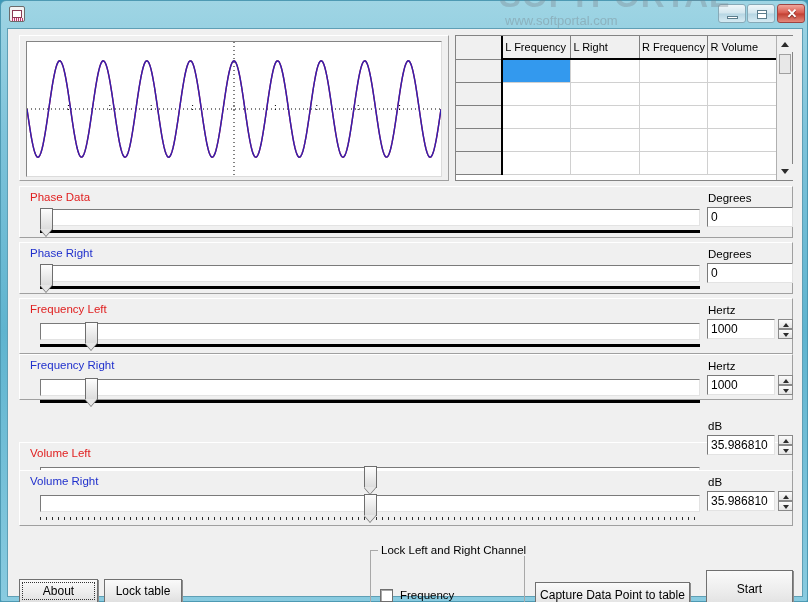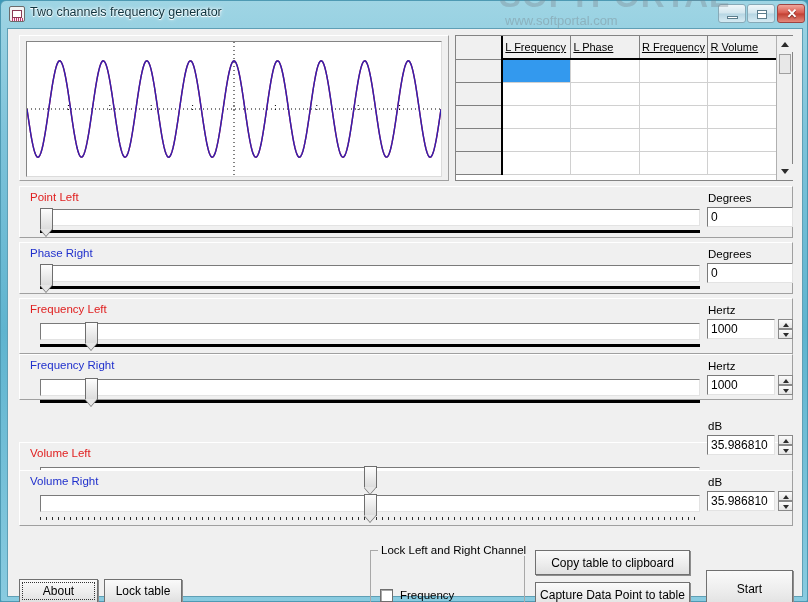--- a/index.html
+++ b/index.html
@@ -115,21 +115,21 @@
   #grid-wrap{
     position:absolute;left:447px;top:6px;width:338px;height:146px;
     box-sizing:border-box;background:#ffffff;
     border:1px solid #848484;
   }
   #grid{
     position:absolute;left:0;top:0;width:321px;height:144px;
     overflow:hidden;background:#ffffff;
     font-size:11px;color:#000;
   }
-  #grid table{border-collapse:collapse;table-layout:fixed;width:321px;text-decoration:underline;}
+  #grid table{border-collapse:collapse;table-layout:fixed;width:321px;}
   #grid th,#grid td{
     height:23px;padding:0 2px;box-sizing:border-box;
     font-weight:normal;font-size:11px;text-align:left;
     border-right:1px solid #d0d0d0;border-bottom:1px solid #d0d0d0;
     overflow:hidden;white-space:nowrap;
   }
   #grid thead th{
     background:#f0f0f0;border-bottom:2px solid #000000;border-right:1px solid #808080;
   }
   #grid .rowhdr{
@@ -268,21 +268,20 @@
 </head>
 <body>
 
 <div id="window">
 
   <div id="titlebar">
     <div id="title-icon">
       <div class="scr"></div>
         <div class="dots"></div>
     </div>
-    <div id="title-text">Two channels frequency generator</div>
 
     <div class="wbtn" id="btn-min">
       <div class="glyph-min"></div>
     </div>
     <div class="wbtn" id="btn-max">
       <div class="glyph-max"></div>
     </div>
     <div class="wbtn" id="btn-close">
       <div class="glyph-close">✕</div>
     </div>
@@ -312,21 +311,21 @@
       </div>
     </div>
 
     <div id="grid-wrap">
       <div id="grid">
         <table>
           <thead>
             <tr>
               <th class="col-hdr rowhdr"></th>
               <th class="col-data">L Frequency</th>
-              <th class="col-data">L Phase</th>
+              <th class="col-data">L Right</th>
               <th class="col-data">R Frequency</th>
               <th class="col-data">R Volume</th>
             </tr>
           </thead>
           <tbody id="grid-body">
               <tr>
                 <td class="col-hdr rowhdr"></td>
                 <td class="col-data sel"></td>
                 <td class="col-data"></td>
                 <td class="col-data"></td>
@@ -369,21 +368,21 @@
           </div>
         <div id="sb-thumb"></div>
         <div class="sb-arrow down">
             <i></i>
           </div>
       </div>
     </div>
 
     <div id="slider-host">
         <div class="grp" style="top: 157px; height: 52px;">
-          <div class="grp-label" style="color: rgb(224, 32, 32);">Point Left</div>
+          <div class="grp-label" style="color: rgb(224, 32, 32);">Phase Data</div>
           <div class="track" style="left: 20px; top: 22px; width: 660px; height: 17px;">
             <div class="groove"></div>
             <div class="ticks-solid"></div>
             <div class="thumb" style="left: 0px;"></div>
           </div>
         </div>
         <div class="side-label" style="left: 700px; top: 163px;">Degrees</div>
         <div class="numbox" style="left: 699px; top: 178px; width: 86px;">0</div>
         <div class="grp" style="top: 213px; height: 52px;">
           <div class="grp-label" style="color: rgb(32, 48, 204);">Phase Right</div>
@@ -473,21 +472,20 @@
     <div class="btn" id="btn-clear" style="left:96px;top:550px;width:78px;height:24px;">Lock table</div>
 
     <div id="lock-group">
       <div id="lock-group-title">Lock Left and Right Channel</div>
       <div class="chk" style="top:38px;">
         <div class="box"></div>
         <div class="txt">Frequency</div>
       </div>
     </div>
 
-    <div class="btn" id="btn-copy" style="left:527px;top:521px;width:155px;height:25px;">Copy table to clipboard</div>
     <div class="btn" id="btn-capture" style="left:527px;top:553px;width:155px;height:25px;">Capture Data Point to table</div>
     <div class="btn" id="btn-start" style="left:698px;top:541px;width:87px;height:37px;">Start</div>
 
   </div>
 
   <div id="watermark">
     <div id="wm-big">SOFTPORTAL</div>
     <div id="wm-small">www.softportal.com</div>
   </div>
 

